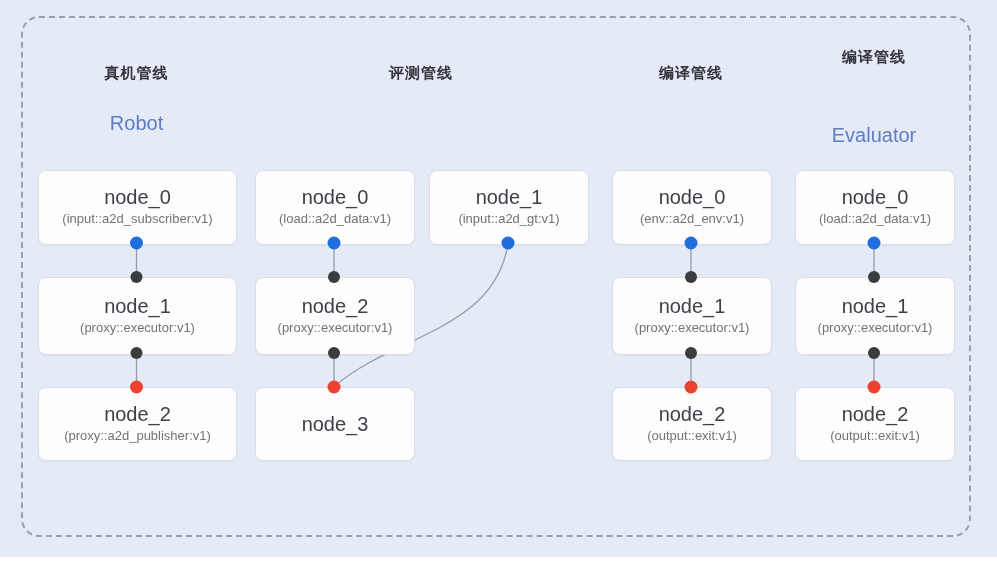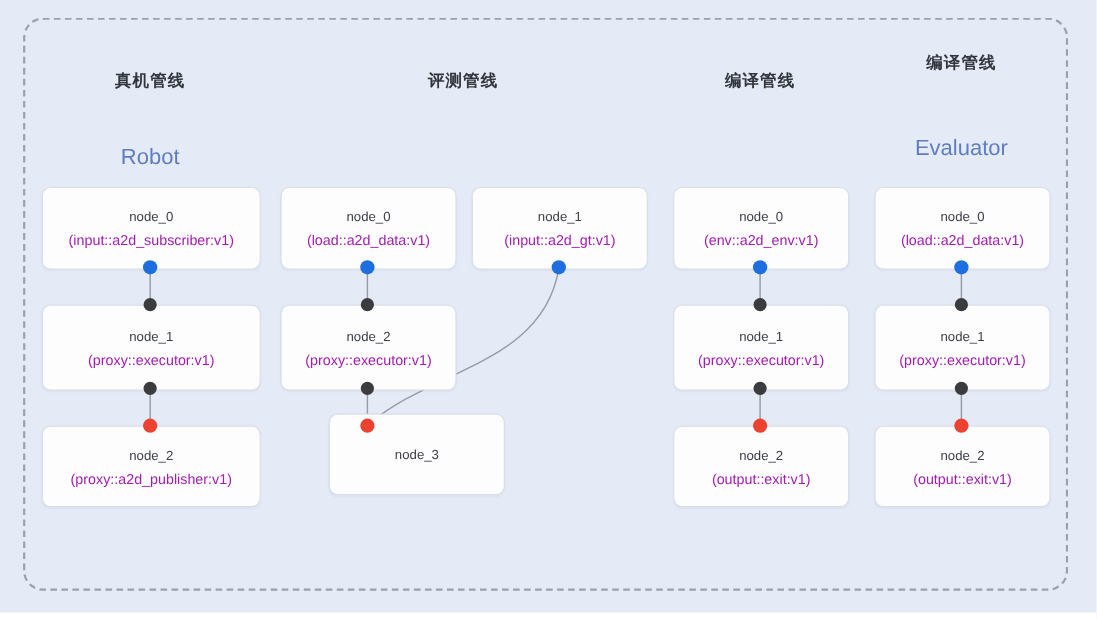--- a/index.html
+++ b/index.html
@@ -36,27 +36,27 @@
     border:1px solid #d9dee8;
     border-radius:8px;
     box-shadow:0 1px 2px rgba(60,70,100,0.05);
     display:flex;
     flex-direction:column;
     align-items:center;
     justify-content:center;
     text-align:center;
   }
   .nname{
-    font-size:12px;
+    font-size:20px;
     color:#3d4147;
     line-height:22px;
   }
   .ntype{
     font-size:13px;
-    color:#a21caf;
+    color:#737373;
     line-height:21px;
   }
   svg.layer{
     position:absolute;
     left:0;top:0;
     pointer-events:none;
   }
 </style>
 </head>
 <body>
@@ -78,21 +78,21 @@
 
       <line x1="691" y1="243" x2="691" y2="277"></line>
       <line x1="691" y1="353" x2="691" y2="387"></line>
 
       <line x1="874" y1="243" x2="874" y2="277"></line>
       <line x1="874" y1="353" x2="874" y2="387"></line>
     </g>
   </svg>
 
   <div class="title-zh" style="left:38px;top:64px;width:197px;">真机管线</div>
-  <div class="title-en" style="left:38px;top:132px;width:197px;">Robot</div>
+  <div class="title-en" style="left:38px;top:112px;width:197px;">Robot</div>
 
   <div class="title-zh" style="left:255px;top:64px;width:332px;">评测管线</div>
 
   <div class="title-zh" style="left:612px;top:64px;width:158px;">编译管线</div>
 
   <div class="title-zh" style="left:795px;top:48px;width:158px;">编译管线</div>
   <div class="title-en" style="left:795px;top:124px;width:158px;">Evaluator</div>
 
   <div class="node" style="left:38px;top:170px;width:197px;height:73px;">
     <div class="nname">node_0</div>
@@ -112,21 +112,21 @@
     <div class="ntype">(load::a2d_data:v1)</div>
   </div>
   <div class="node" style="left:429px;top:170px;width:158px;height:73px;">
     <div class="nname">node_1</div>
     <div class="ntype">(input::a2d_gt:v1)</div>
   </div>
   <div class="node" style="left:255px;top:277px;width:158px;height:76px;">
     <div class="nname">node_2</div>
     <div class="ntype">(proxy::executor:v1)</div>
   </div>
-  <div class="node" style="left:255px;top:376px;width:158px;height:72px;margin-left:44px;">
+  <div class="node" style="left:255px;top:387px;width:158px;height:72px;">
     <div class="nname">node_3</div>
   </div>
 
   <div class="node" style="left:612px;top:170px;width:158px;height:73px;">
     <div class="nname">node_0</div>
     <div class="ntype">(env::a2d_env:v1)</div>
   </div>
   <div class="node" style="left:612px;top:277px;width:158px;height:76px;">
     <div class="nname">node_1</div>
     <div class="ntype">(proxy::executor:v1)</div>

